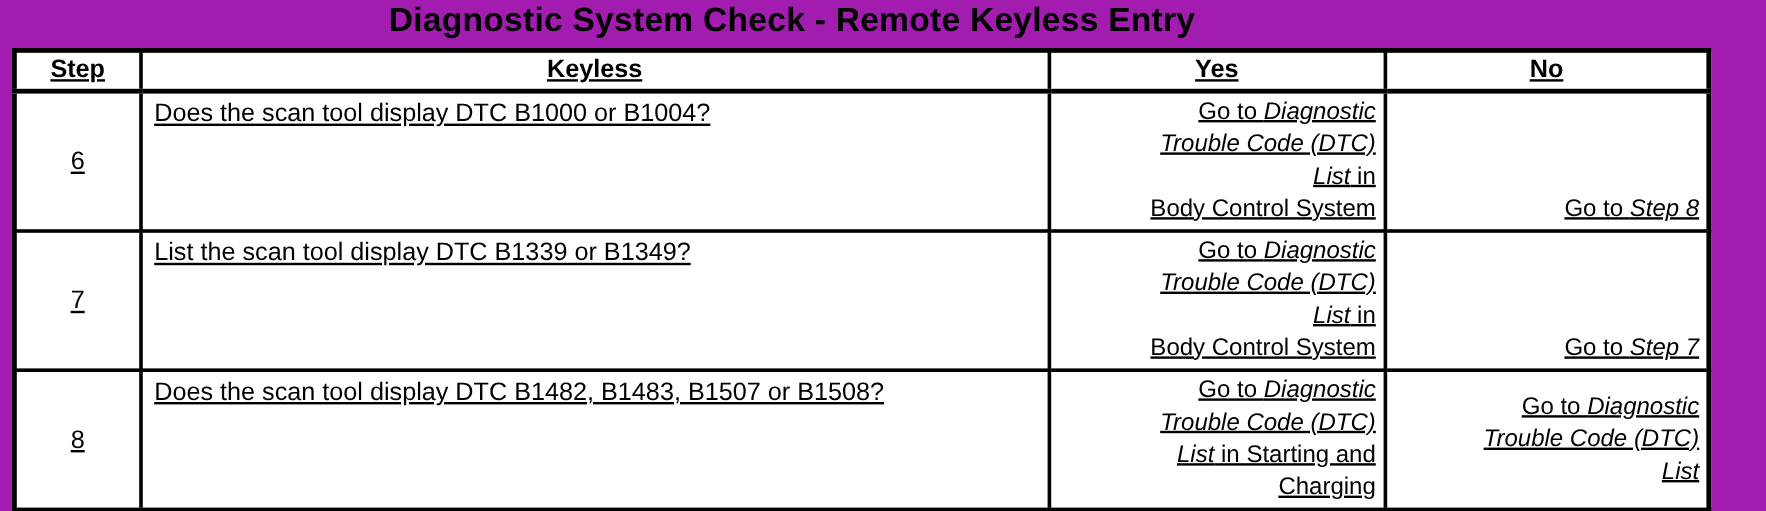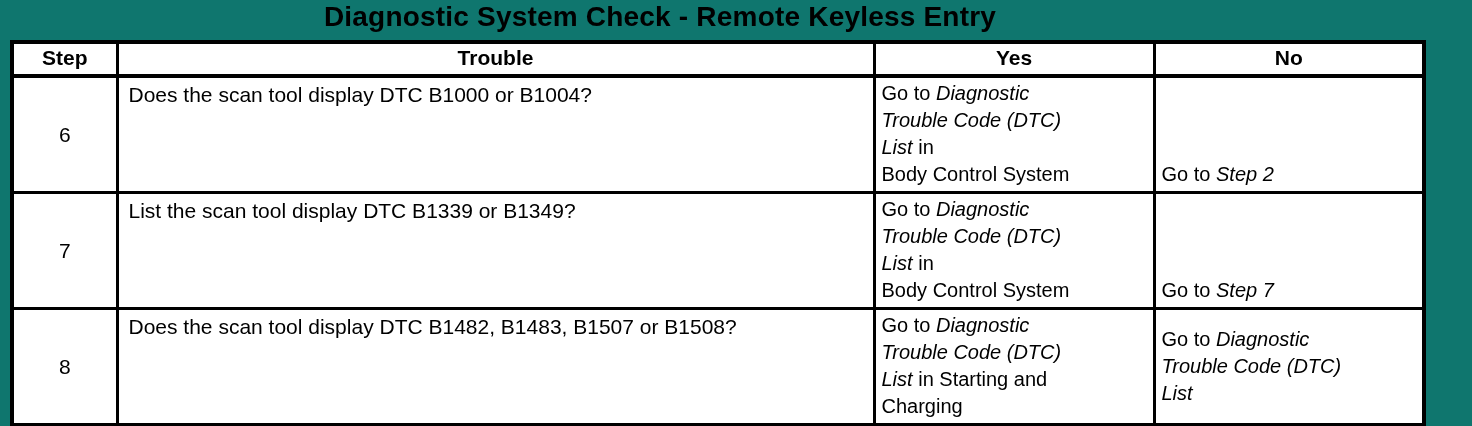--- a/index.html
+++ b/index.html
@@ -7,41 +7,42 @@
     margin: 0; padding: 0;
     width: 1472px; height: 426px;
     background: #ffffff;
     font-family: "Liberation Sans", sans-serif;
     color: #000000;
     -webkit-font-smoothing: antialiased;
   }
   .page {
     position: relative;
     width: 1472px; height: 426px;
-    background: #0f766e;
+    background: #a21caf;
     overflow: hidden;
   }
   .doc-title {
     position: absolute;
     top: 1px; left: 0;
     width: 1320px;
     text-align: center;
     font-size: 28px;
     font-weight: bold;
     letter-spacing: 0.2px;
     white-space: nowrap;
   }
   table.diag {
     position: absolute;
     top: 40px; left: 10px;
     width: 1412px;
     border-collapse: collapse;
     table-layout: fixed;
     background: #ffffff;
     border: 4px solid #000000;
+    text-decoration: underline;
   }
   col.c-step   { width: 105px; }
   col.c-action { width: 757px; }
   col.c-yes    { width: 280px; }
   col.c-no     { width: 270px; }
   th, td {
     border: 3px solid #000000;
     padding: 0;
     overflow: hidden;
   }
@@ -63,21 +64,21 @@
     font-size: 21px;
   }
   td.action {
     text-align: left;
     vertical-align: top;
     font-size: 21px;
     padding: 5px 8px 4px 10px;
     white-space: pre-line;
   }
   td.yes, td.no {
-    text-align: left;
+    text-align: right;
     font-size: 20px;
     line-height: 27px;
     padding: 2px 6px 3px 6px;
     white-space: pre-line;
   }
   td.yes { vertical-align: top; }
   td.no.v-bottom { vertical-align: bottom; }
   td.no.v-middle { vertical-align: middle; }
   .i { font-style: italic; }
 </style>
@@ -91,35 +92,35 @@
   <table class="diag">
     <colgroup>
       <col class="c-step">
         <col class="c-action">
         <col class="c-yes">
         <col class="c-no">
     </colgroup>
     <thead>
       <tr>
         <th>Step</th>
-        <th>Trouble</th>
+        <th>Keyless</th>
         <th>Yes</th>
         <th>No</th>
       </tr>
     </thead>
     <tbody>
 
       <tr class="r0">
         <td class="step">6</td>
         <td class="action">Does the scan tool display DTC B1000 or B1004?</td>
         <td class="yes"><span>Go to </span><span class="i">Diagnostic
 Trouble Code (DTC)
 List</span><span>  in
 Body Control System</span></td>
-        <td class="no v-bottom"><span>Go to </span><span class="i">Step 2</span><span></span></td>
+        <td class="no v-bottom"><span>Go to </span><span class="i">Step 8</span><span></span></td>
       </tr>
 
       <tr class="r1">
         <td class="step">7</td>
         <td class="action">List the scan tool display DTC B1339 or B1349?</td>
         <td class="yes"><span>Go to </span><span class="i">Diagnostic
 Trouble Code (DTC)
 List</span><span>  in
 Body Control System</span></td>
         <td class="no v-bottom"><span>Go to </span><span class="i">Step 7</span><span></span></td>

